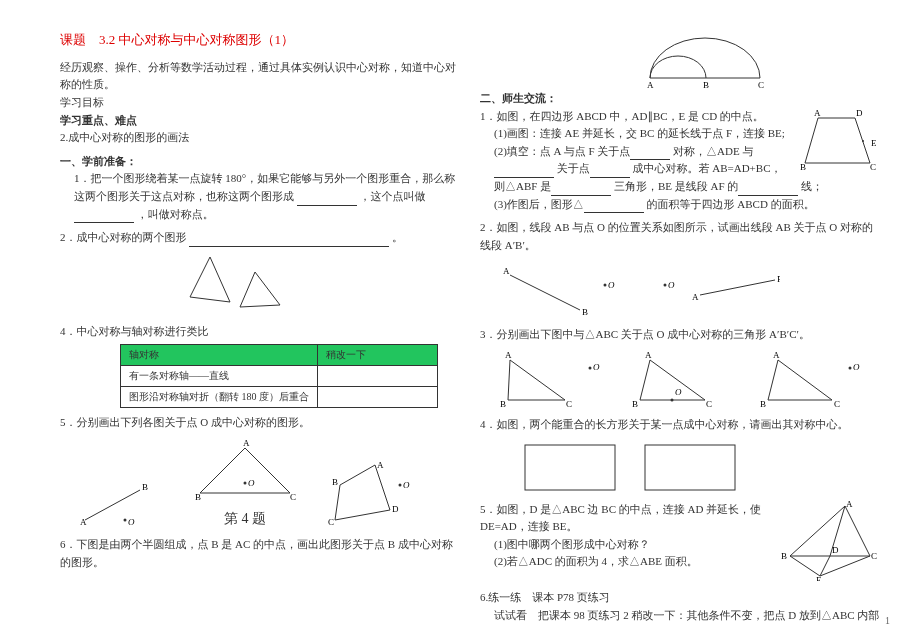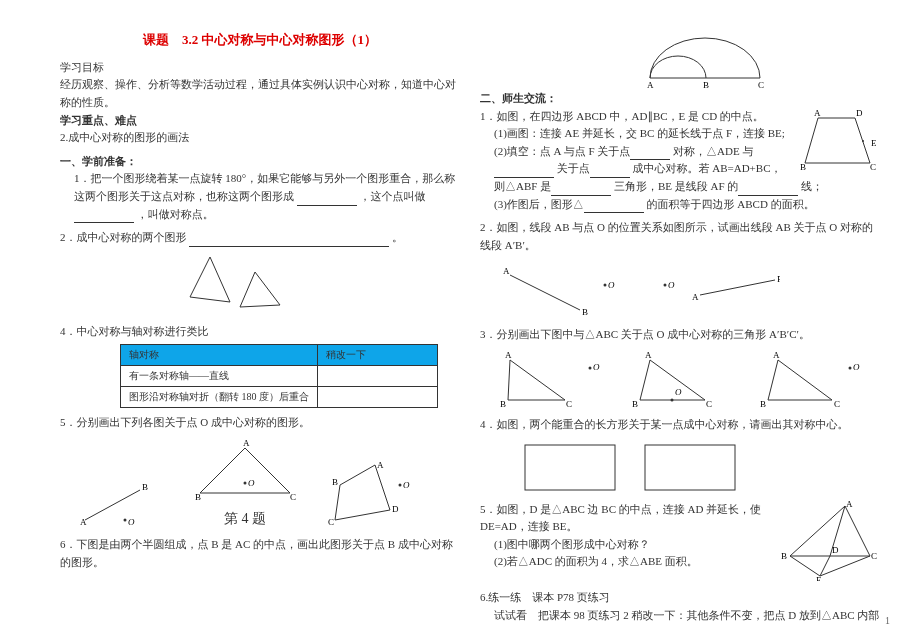--- a/index.html
+++ b/index.html
@@ -16,22 +16,21 @@
     .page {
       display: flex;
       padding: 30px 30px 10px 50px;
     }
     .col {
       flex: 1;
       padding: 0 10px;
     }
     .title {
       color: #d00;
-      font-weight: bold;
-      text-align: center;
+      font-weight: normal;
       font-size: 13px;
       margin-bottom: 8px;
     }
     .bold { font-weight: bold; }
     .section { margin-top: 6px; }
     .indent { padding-left: 14px; }
     .blank {
       display: inline-block;
       border-bottom: 1px solid #333;
       min-width: 40px;
@@ -43,43 +42,43 @@
     table {
       border-collapse: collapse;
       margin: 4px 0 4px 60px;
       font-size: 10px;
     }
     td, th {
       border: 1px solid #333;
       padding: 2px 8px;
       text-align: left;
     }
-    th { font-weight: normal; background: #0ea5e9; }
+    th { font-weight: normal; background: #22c55e; }
     .figs { display: flex; gap: 20px; align-items: flex-end; margin: 6px 0 6px 20px; }
     .fig-caption { font-size: 14px; text-align: center; }
     svg { display: block; }
     .page-num {
       position: absolute;
       bottom: 8px;
       right: 30px;
       font-size: 10px;
       color: #666;
     }
     .float-right { float: right; margin-left: 8px; }
   </style>
 </head>
 <body>
 
 <div class="page">
 
   <div class="col">
     <div class="title">课题　3.2 中心对称与中心对称图形（1）</div>
 
+    <div>经历观察、操作、分析等数学活动过程，通过具体实例认识中心对称，知道中心对称的性质。</div>
     <div>学习目标</div>
-    <div>经历观察、操作、分析等数学活动过程，通过具体实例认识中心对称，知道中心对称的性质。</div>
 
     <div class="bold">学习重点、难点</div>
     <div>2.成中心对称的图形的画法</div>
 
     <div class="bold section">一、学前准备：</div>
 
     <div class="indent">
       <span>1．把一个图形绕着某一点旋转 180°，如果它能够与另外一个图形重合，那么称这两个图形关于这点对称，也称这两个图形成</span>
       <span class="blank w60"></span>
       <span>，这个点叫做</span>

